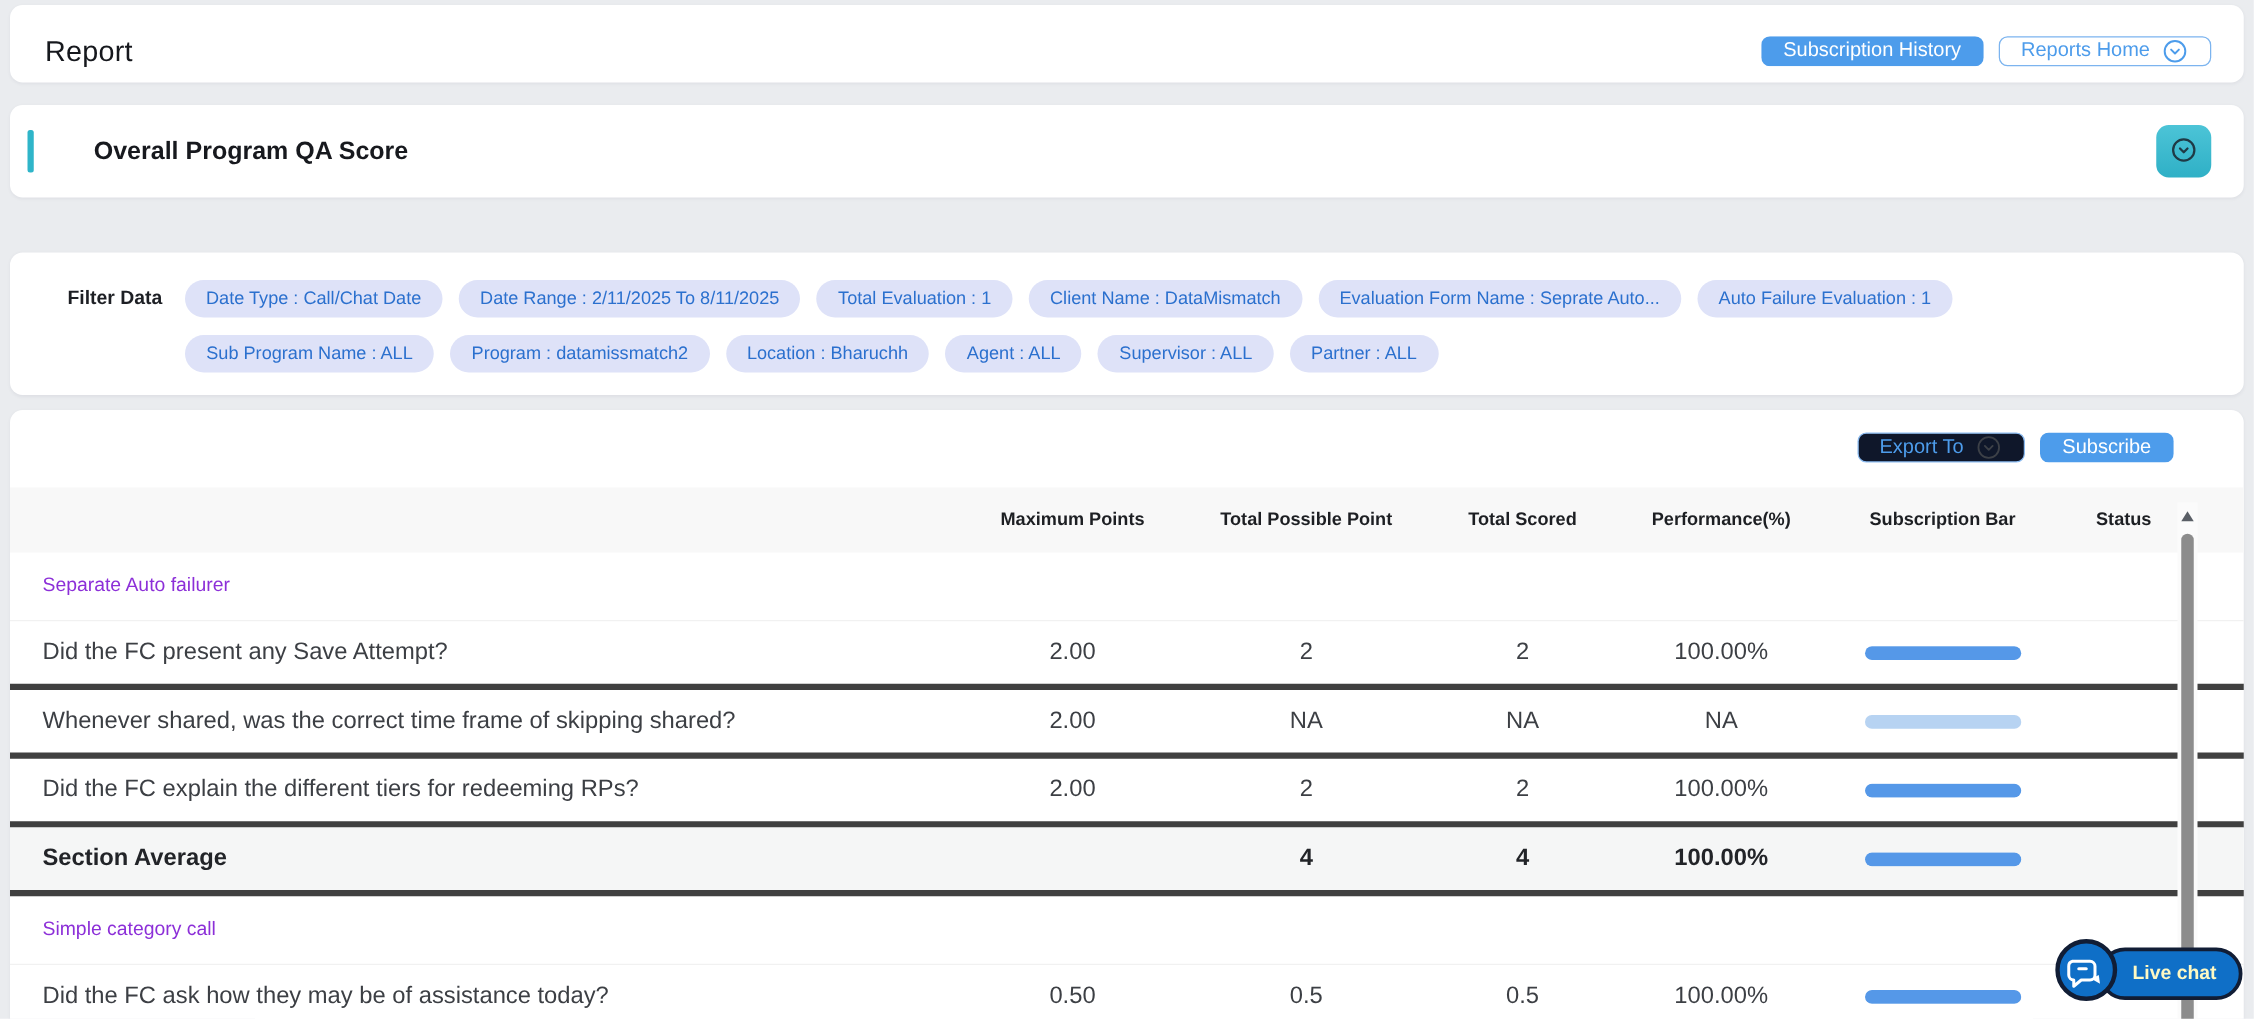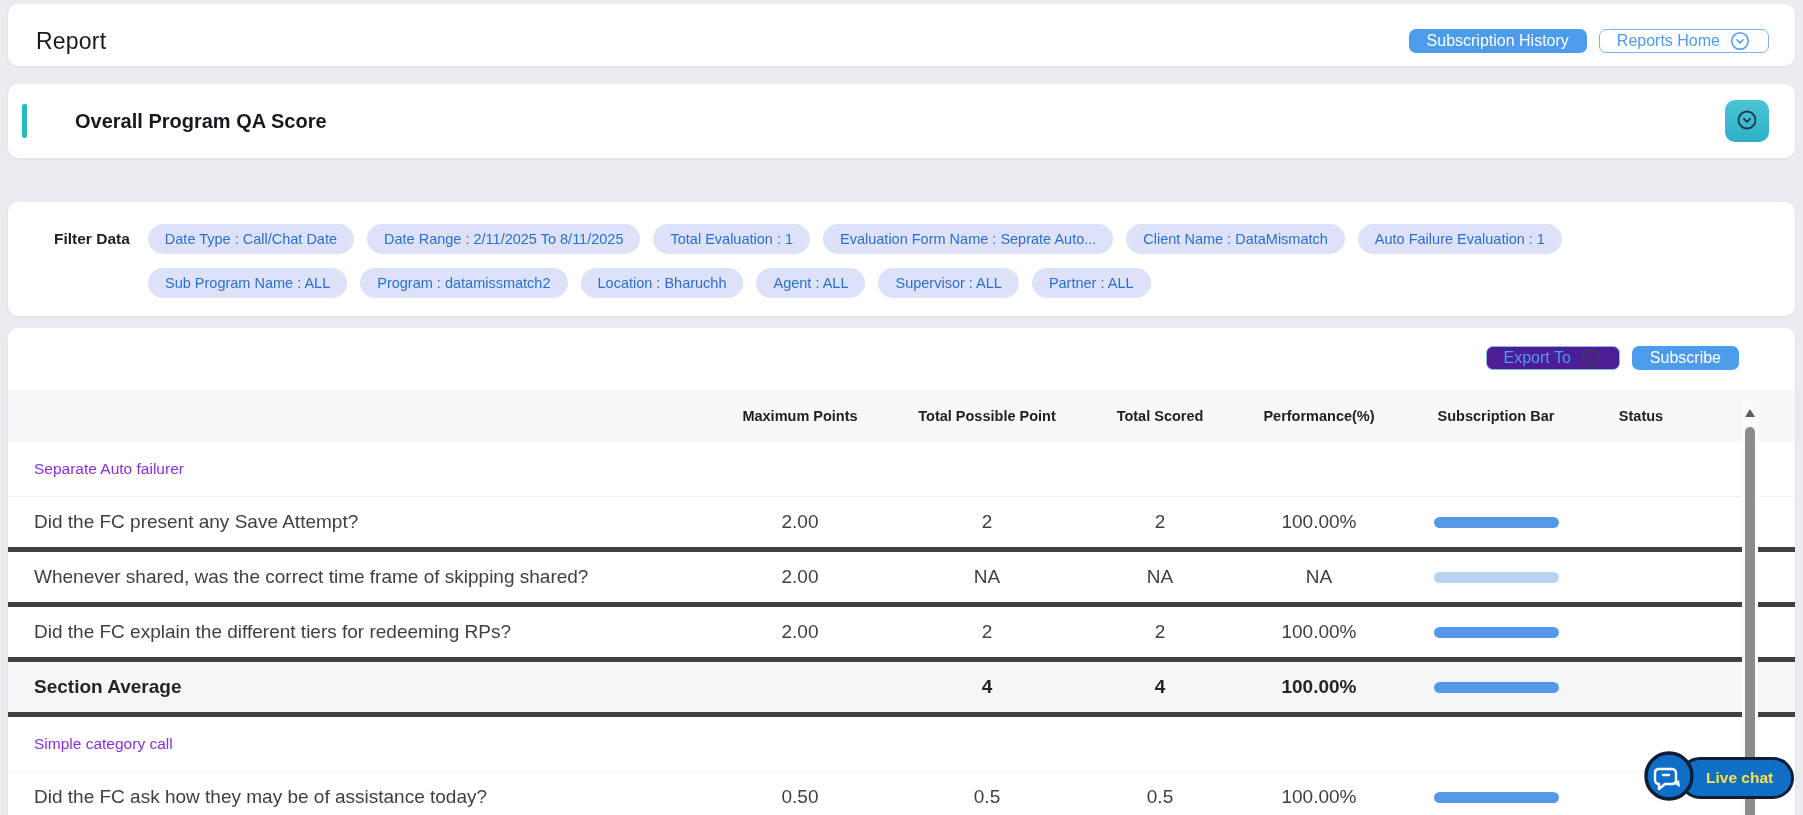--- a/index.html
+++ b/index.html
@@ -40,24 +40,24 @@
   .filter-row1 { display:flex; align-items:center; gap:16px; }
   .filter-label { font-size:15.5px; font-weight:700; color:#1d1f24; white-space:nowrap; margin-right:2px; }
   .chips { display:flex; gap:13px; flex-wrap:nowrap; }
   .filter-row2 { margin-top:14px; margin-left:94px; }
   .chip { display:inline-flex; align-items:center; height:30px; padding:0 17px; border-radius:16px;
           background:#dee2f8; color:#2b70ce; font-size:14.5px; white-space:nowrap; cursor:default; }
 
   
   #table-card { top:328px; height:500px; padding-top:18px; border-radius:10px 10px 0 0; }
   .table-toolbar { display:flex; justify-content:flex-end; gap:12px; padding-right:56px; }
-  .btn-export { border:1px solid #8abaf0; color:#4d9ceb; background:#4c1d95; }
+  .btn-export { border:1px solid #8abaf0; color:#4d9ceb; background:#0f172a; }
   .btn-export .icon-circle-chevron { color:#3c4047; }
   .trow { display:grid; grid-template-columns:1fr 170px 204px 142px 176px 178px 112px;
-          align-items:center; padding-left:26px; padding-right:98px; }
+          align-items:center; padding-left:26px; padding-right:40px; }
   .thead { margin-top:20px; height:52px; background:#f8f8f8; font-size:14.5px; font-weight:700; color:#1d1f23; }
   .th-c, .td-c { text-align:center; }
   .tbody-row { height:55px; border-bottom:5px solid #404040; font-size:19px; color:#3c3f44; }
   .section-row { height:55px; border-bottom:1px solid #f1f1f1; display:flex; align-items:center;
                  padding-left:26px; color:#8c2fd8; font-size:15.5px; font-weight:500; }
   .avg-row { background:#f5f6f6; font-weight:700; color:#222428; }
   .question-cell { padding-right:20px; }
   .bar-track { width:125px; height:11px; border-radius:6px; background:#b7d3f2; margin:0 auto; overflow:hidden; }
   .bar-fill { height:100%; border-radius:6px; background:#5598e8; }
   .status-dot { width:14px; height:14px; border-radius:50%; margin:0 auto; }
@@ -67,21 +67,21 @@
   .scroll-up-arrow { position:absolute; top:7px; left:3px; width:0; height:0;
                      border-left:5px solid transparent; border-right:5px solid transparent;
                      border-bottom:8px solid #5a5f66; cursor:pointer; }
   .scroll-thumb { position:absolute; top:25px; bottom:0; left:3px; width:10px;
                   border-radius:5px 5px 0 0; background:#8c8c8c; cursor:grab; }
 
   
   .livechat { position:absolute; left:1643px; top:750px; display:flex; align-items:center; cursor:pointer; }
   .livechat-bubble { position:relative; z-index:2; flex:0 0 auto; }
   .livechat-pill { margin-left:-16px; background:#0f6fc7; border:3px solid #111d35; border-radius:22px;
-                   color:#fde047; font-weight:700; font-size:15.5px; padding:9px 18px 9px 24px; white-space:nowrap; }
+                   color:#fef9c3; font-weight:700; font-size:15.5px; padding:9px 18px 9px 24px; white-space:nowrap; }
 </style>
 </head>
 <body>
 
 <div class="card" id="topbar">
   <div class="page-title">Report</div>
   <div class="topbar-actions">
     <button class="btn btn-filled">
       <span>Subscription History</span>
     </button>
@@ -110,22 +110,22 @@
   </button>
 </div>
 
 <div class="card" id="filter-card">
   <div class="filter-row1">
     <div class="filter-label">Filter Data</div>
     <div class="chips">
       <span class="chip">Date Type : Call/Chat Date</span>
       <span class="chip">Date Range : 2/11/2025 To 8/11/2025</span>
       <span class="chip">Total Evaluation : 1</span>
+      <span class="chip">Client Name : DataMismatch</span>
       <span class="chip">Evaluation Form Name : Seprate Auto...</span>
-      <span class="chip">Client Name : DataMismatch</span>
       <span class="chip">Auto Failure Evaluation : 1</span>
     </div>
   </div>
   <div class="filter-row2 chips">
     <span class="chip">Sub Program Name : ALL</span>
     <span class="chip">Program : datamissmatch2</span>
     <span class="chip">Location : Bharuchh</span>
     <span class="chip">Agent : ALL</span>
     <span class="chip">Supervisor : ALL</span>
     <span class="chip">Partner : ALL</span>

